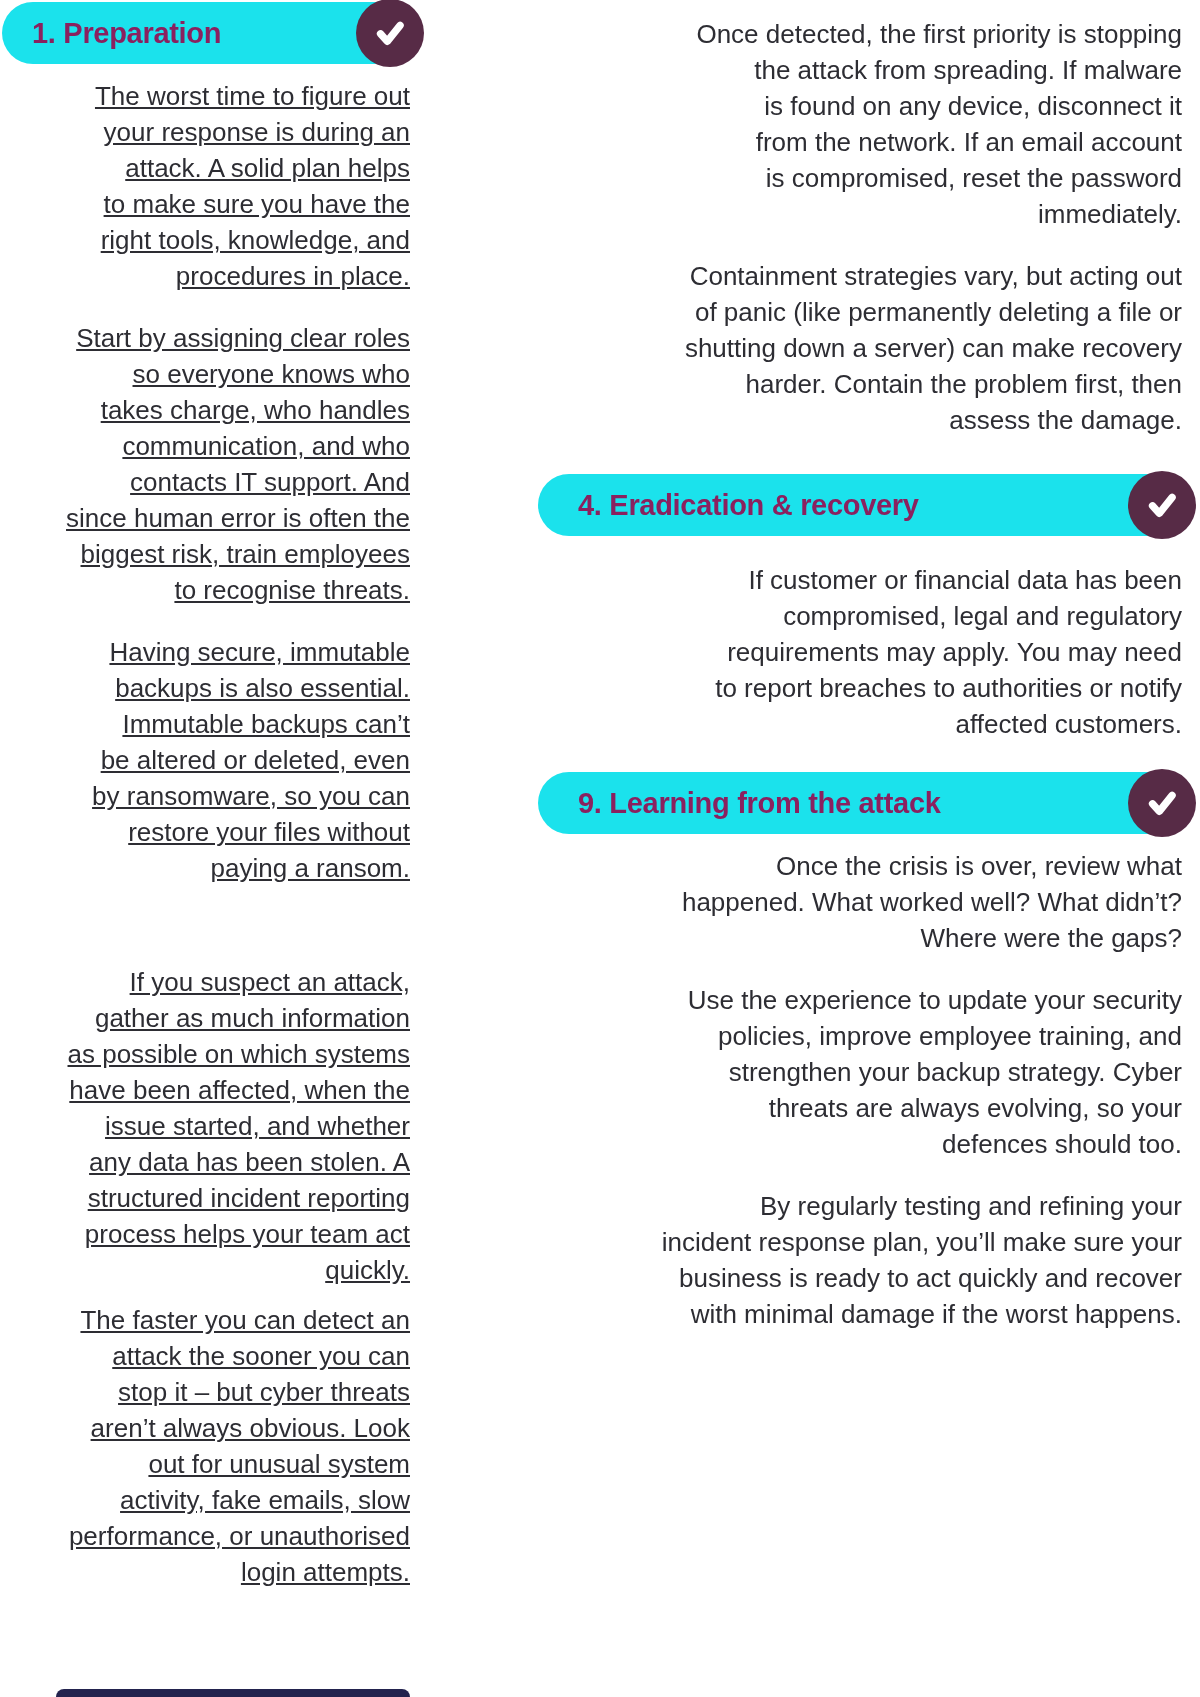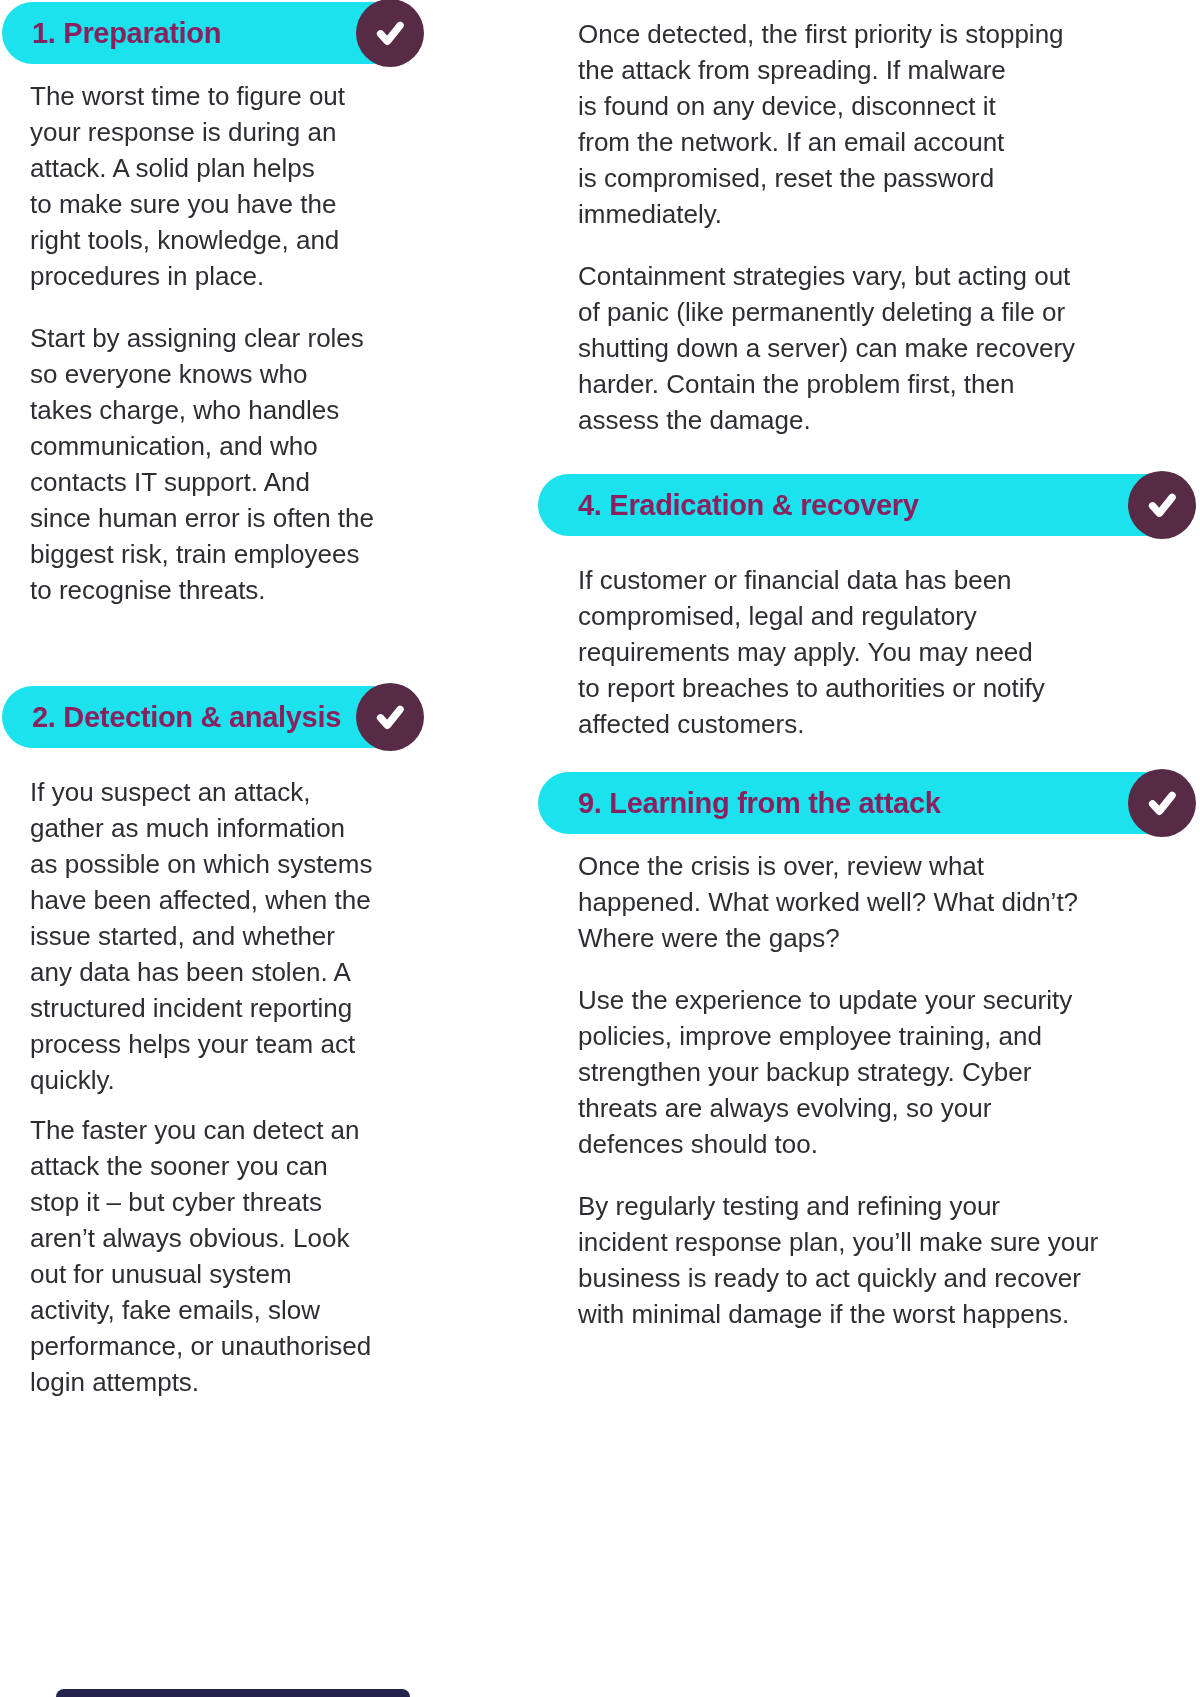--- a/index.html
+++ b/index.html
@@ -37,25 +37,25 @@
     position:absolute;right:-4px;top:-3px;width:68px;height:68px;border-radius:50%;
     background:var(--badge-bg,#572B46);
     display:flex;align-items:center;justify-content:center;
   }
   .badge svg{width:38px;height:38px;display:block;}
 
   .body{
     font-size:26px;line-height:36px;color:var(--body-text,#2D2D33);
     white-space:pre-line;margin:26px 0 0 0;
   }
-  .col-left .body{margin-left:28px;margin-right:10px;}
+  .col-left .body{margin-left:28px;margin-right:10px;text-decoration:underline;}
   .col-right .body{margin-left:40px;margin-right:10px;}
   .body.first{margin-top:14px;}
 
-  .sec{margin:0;}
+  .sec{margin:0;text-align:right;}
   .sec-2{margin-top:78px;}
   .sec-4{margin-top:36px;}
   .sec-5{margin-top:30px;}
 
   .partial-bar{
     position:absolute;left:56px;top:1689px;width:354px;height:8px;
     background:var(--partial-bar,#23234E);
     border-radius:8px 8px 0 0;
   }
 </style>
@@ -80,31 +80,30 @@
 right tools, knowledge, and
 procedures in place.</p>
     <p class="body">Start by assigning clear roles
 so everyone knows who
 takes charge, who handles
 communication, and who
 contacts IT support. And
 since human error is often the
 biggest risk, train employees
 to recognise threats.</p>
+    <p class="body">Having secure, immutable
+backups is also essential.
+Immutable backups can’t
+be altered or deleted, even
+by ransomware, so you can
+restore your files without
+paying a ransom.</p>
   </section>
 
   <section class="sec sec-2">
-    <div class="pill">
-      <span class="pill-title">2. Detection &amp; analysis</span>
-      <span class="badge">
-        <svg viewBox="0 0 24 24" fill="none">
-          <path d="M6 12.5 L10.3 17.3 L18.4 7.2" stroke="#FFFFFF" stroke-width="4.6" stroke-linecap="round" stroke-linejoin="round"></path>
-        </svg>
-      </span>
-    </div>
     <p class="body">If you suspect an attack,
 gather as much information
 as possible on which systems
 have been affected, when the
 issue started, and whether
 any data has been stolen. A
 structured incident reporting
 process helps your team act
 quickly.</p>
     <p class="body first">The faster you can detect an

